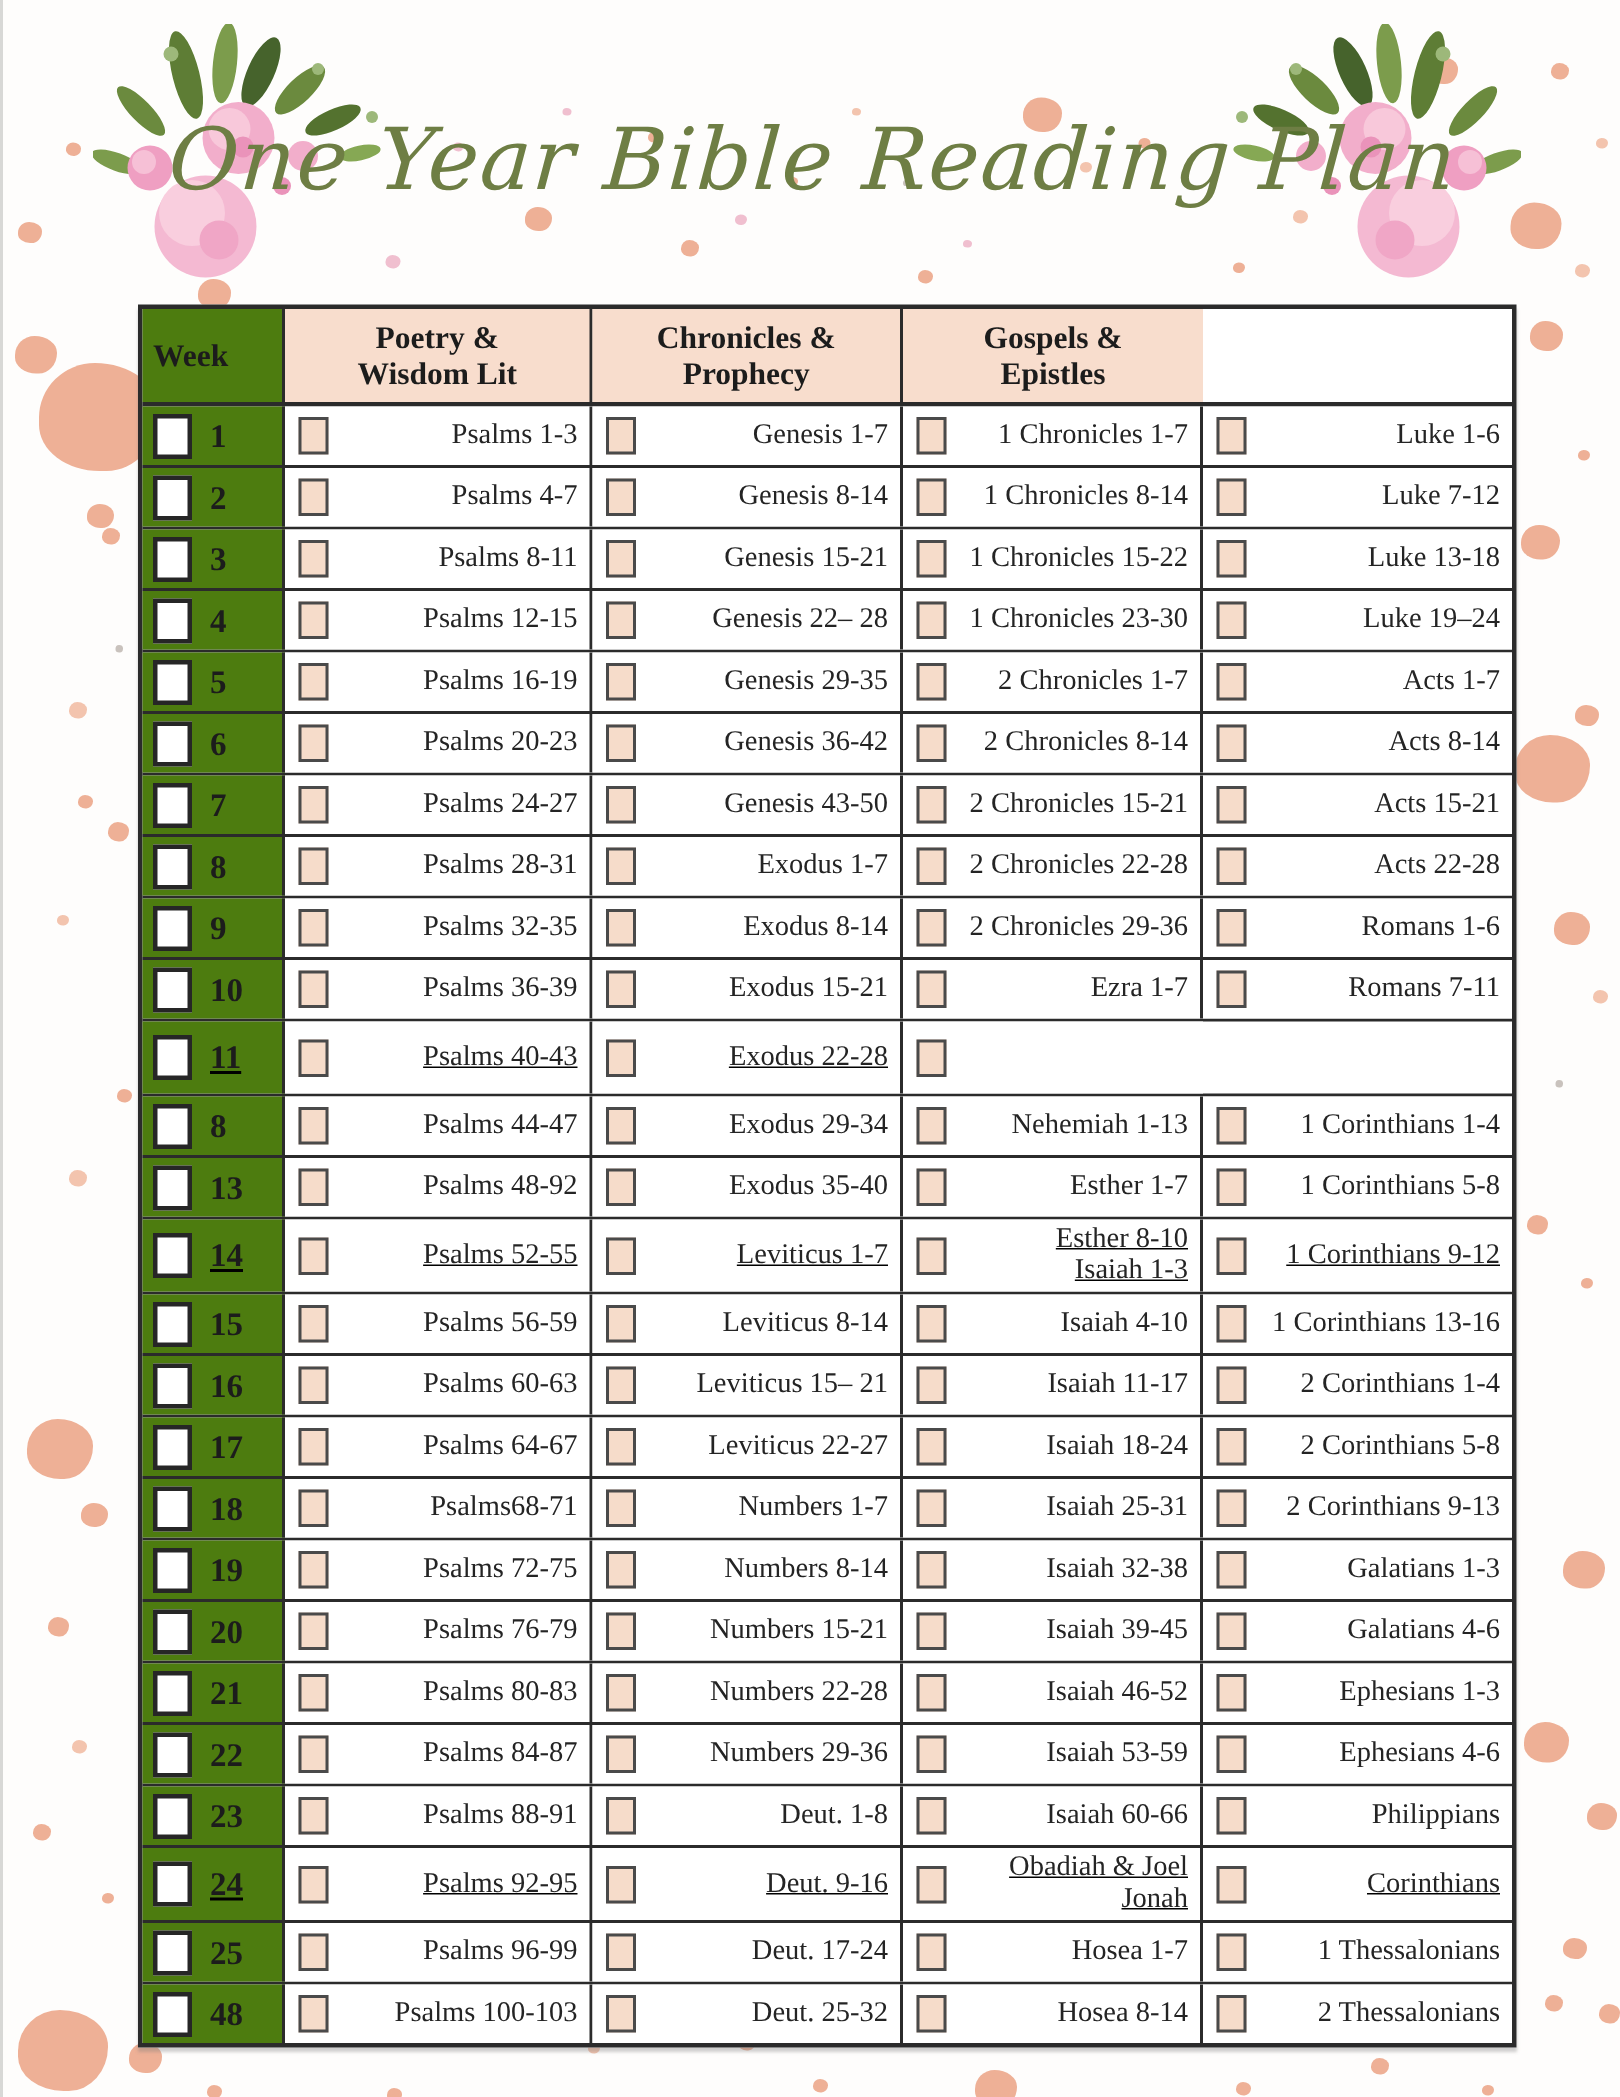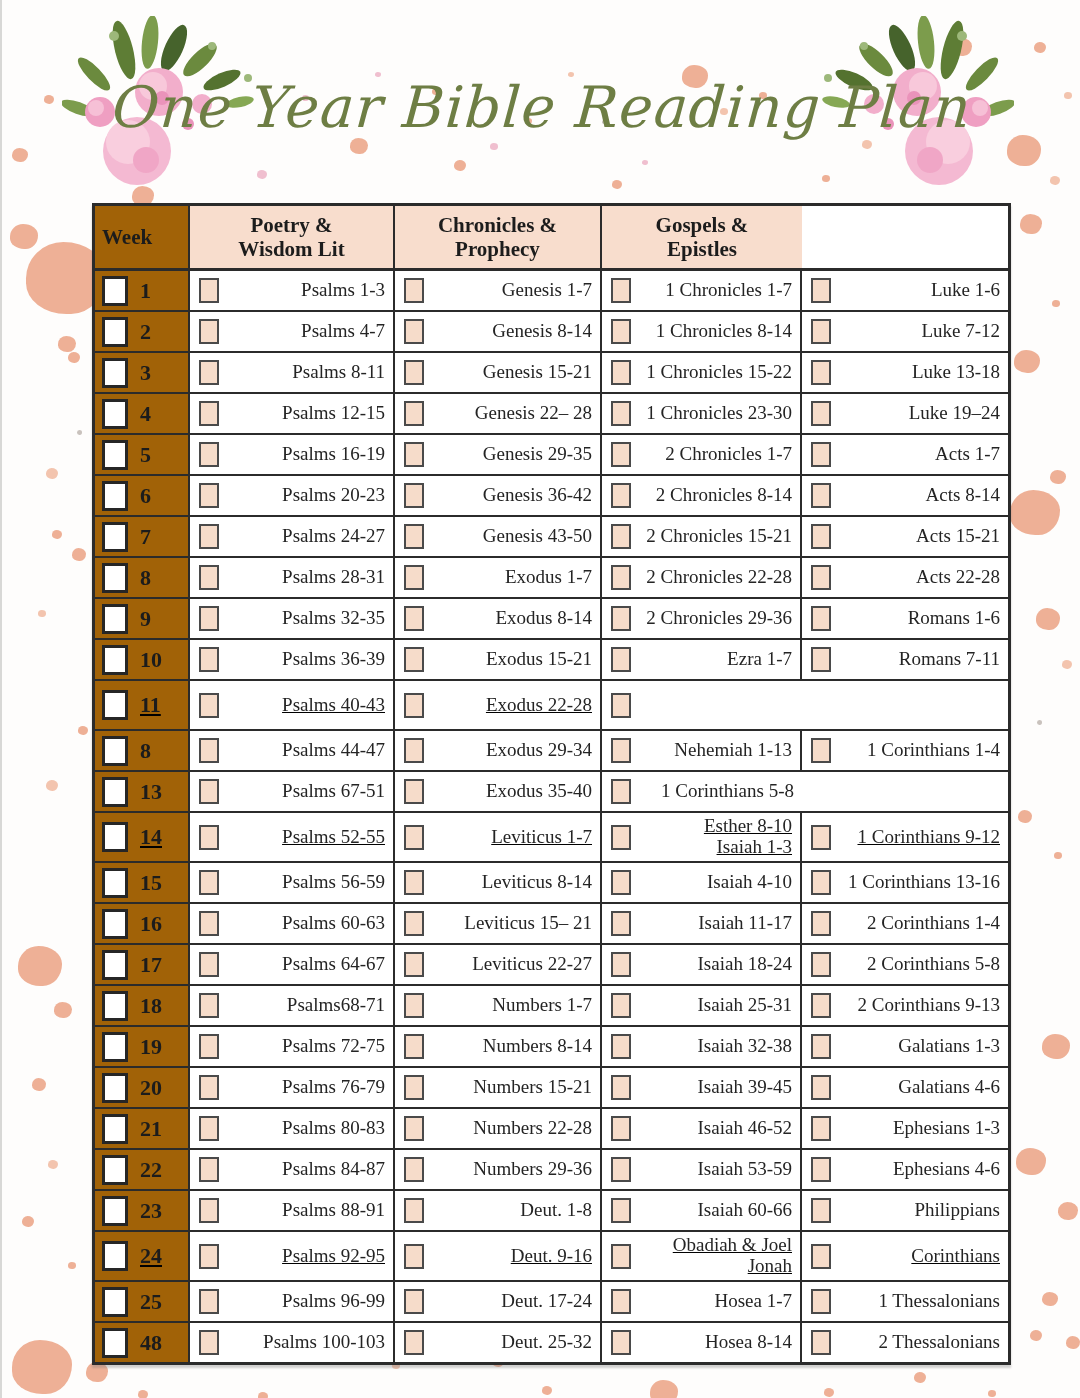--- a/index.html
+++ b/index.html
@@ -41,21 +41,21 @@
     border-right:2px solid #2b2b2b;display:flex;align-items:center;
     overflow:hidden;box-sizing:border-box;background:#fff;
   }
   .cell:last-child{border-right:none;}
   .hcell{
     background:#f8ddcd;justify-content:center;text-align:center;
     font-weight:bold;font-size:21px;line-height:1.15;white-space:pre-line;color:#1c1c1c;
   }
   .hcell.week{background:#eebba4;}
   .cell.week{
-    background:#a16207;justify-content:flex-start;gap:12px;padding-left:7px;
+    background:#4d7c0f;justify-content:flex-start;gap:12px;padding-left:7px;
   }
   .wknum{font-weight:bold;font-size:22px;color:#1c1c1c;}
   .cb{
     display:inline-block;width:20px;height:25px;background:#f6dcca;
     border:2px solid #4a4a4a;box-sizing:border-box;flex:0 0 auto;cursor:pointer;
   }
   .cb.white{width:26px;height:30px;background:#ffffff;border:3px solid #262626;}
   .cell.reading{justify-content:space-between;padding:0 8px 0 9px;}
   .rtext{
     font-size:19px;color:#242424;text-align:right;white-space:pre-line;
@@ -470,25 +470,29 @@
           <span class="rtext">1 Corinthians 1-4</span>
         </div>
       </div>
       <div class="trow">
         <div class="cell week">
           <span class="cb white"></span>
           <span class="wknum">13</span>
         </div>
         <div class="cell reading">
           <span class="cb"></span>
-          <span class="rtext">Psalms 67-51</span>
+          <span class="rtext">Psalms 48-92</span>
         </div>
         <div class="cell reading">
           <span class="cb"></span>
           <span class="rtext">Exodus 35-40</span>
+        </div>
+        <div class="cell reading">
+          <span class="cb"></span>
+          <span class="rtext">Esther 1-7</span>
         </div>
         <div class="cell reading">
           <span class="cb"></span>
           <span class="rtext">1 Corinthians 5-8</span>
         </div>
       </div>
       <div class="trow tall">
         <div class="cell week">
           <span class="cb white"></span>
           <span class="wknum">14</span>

